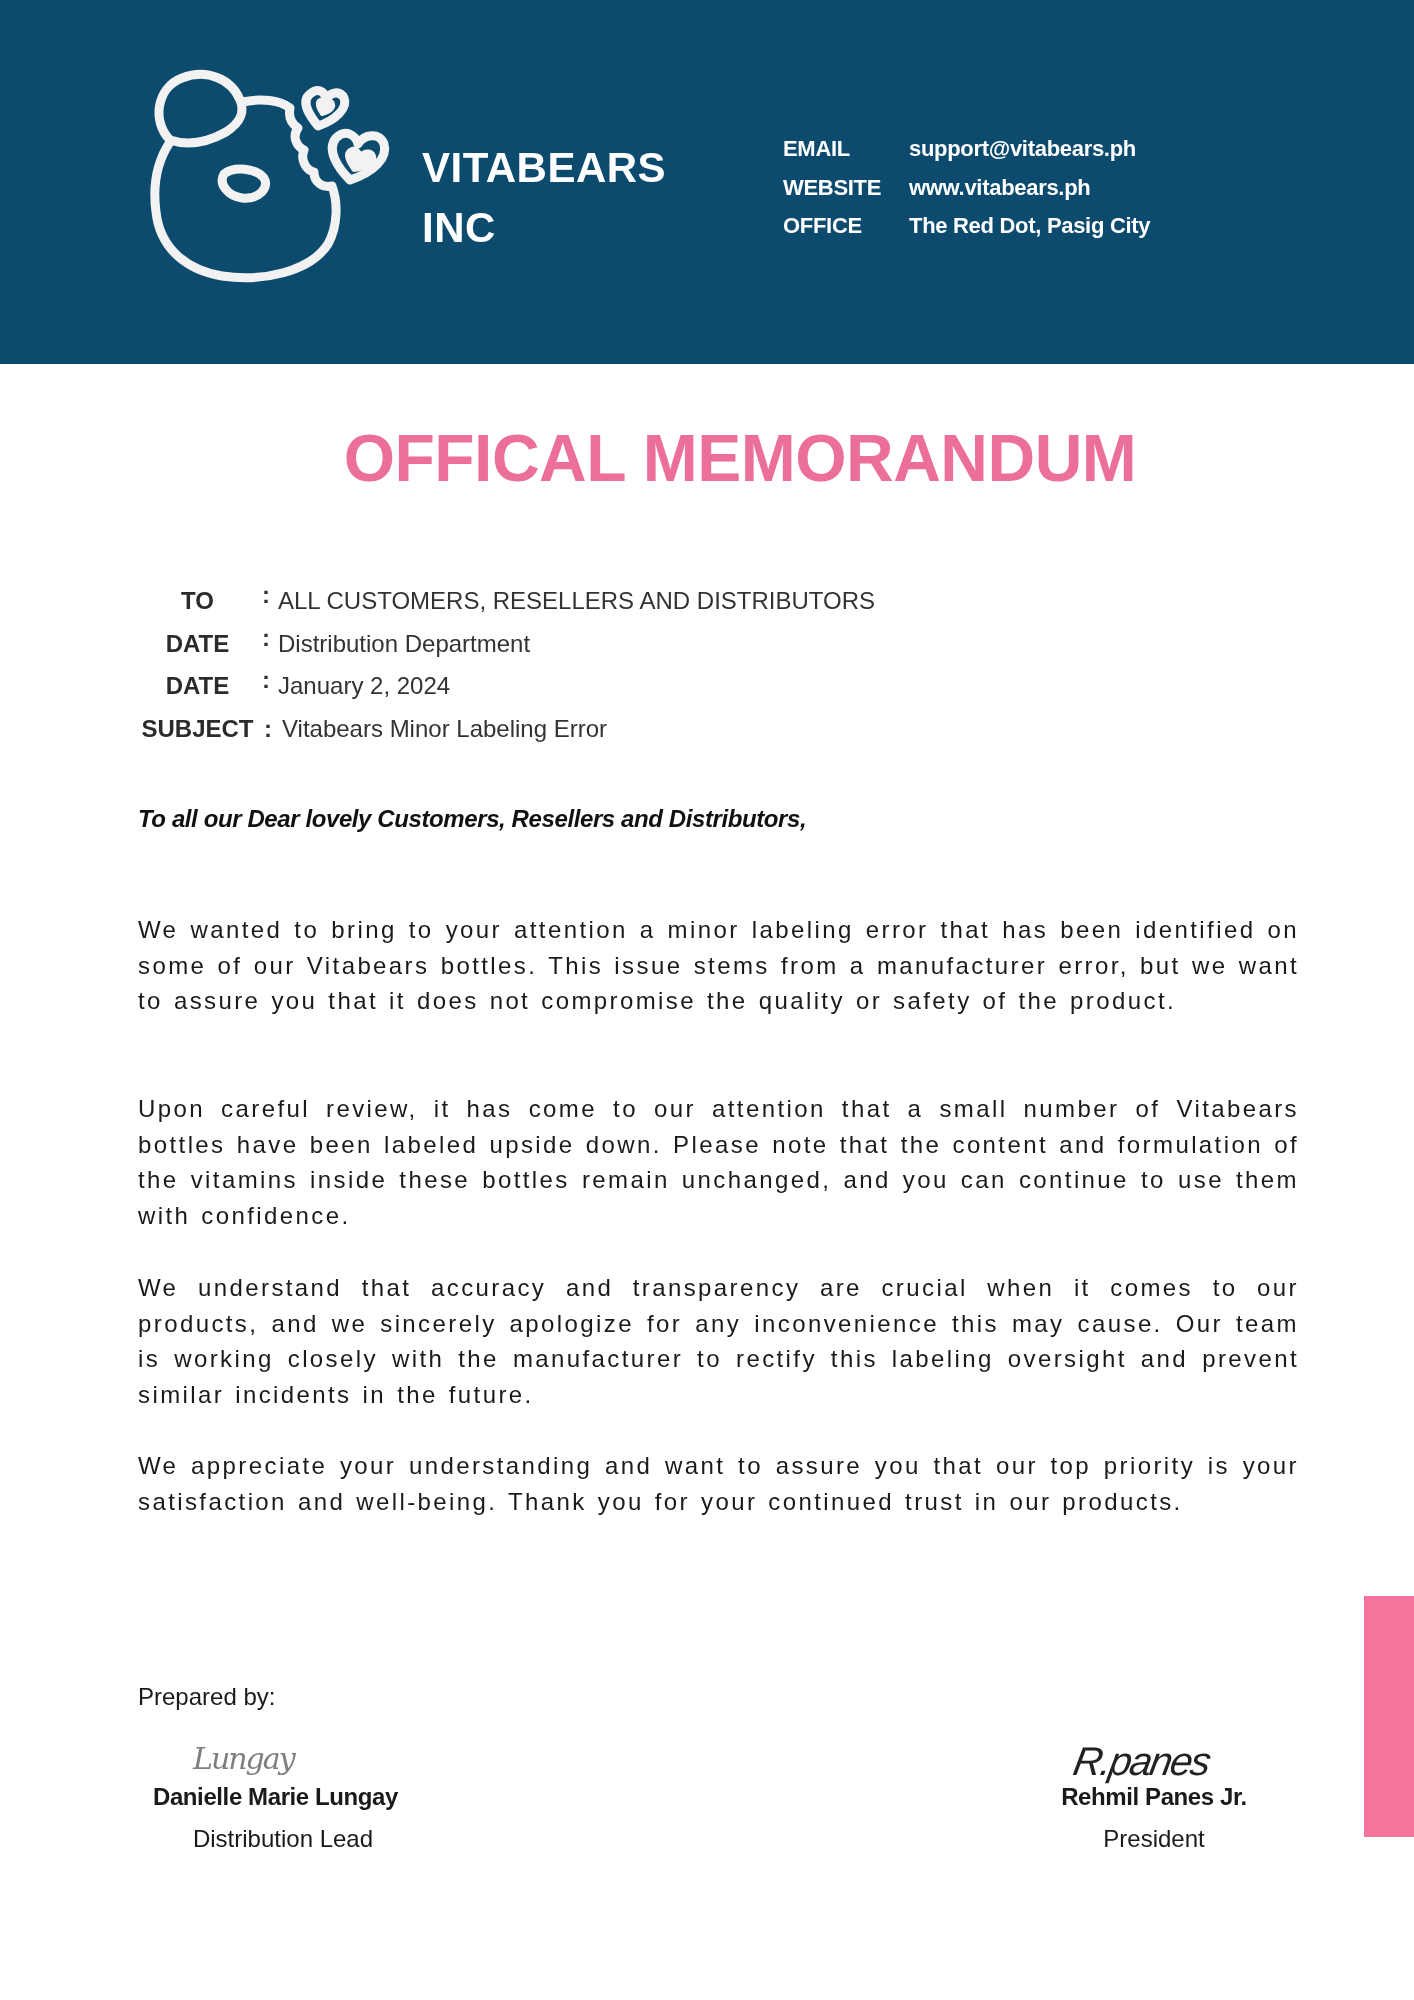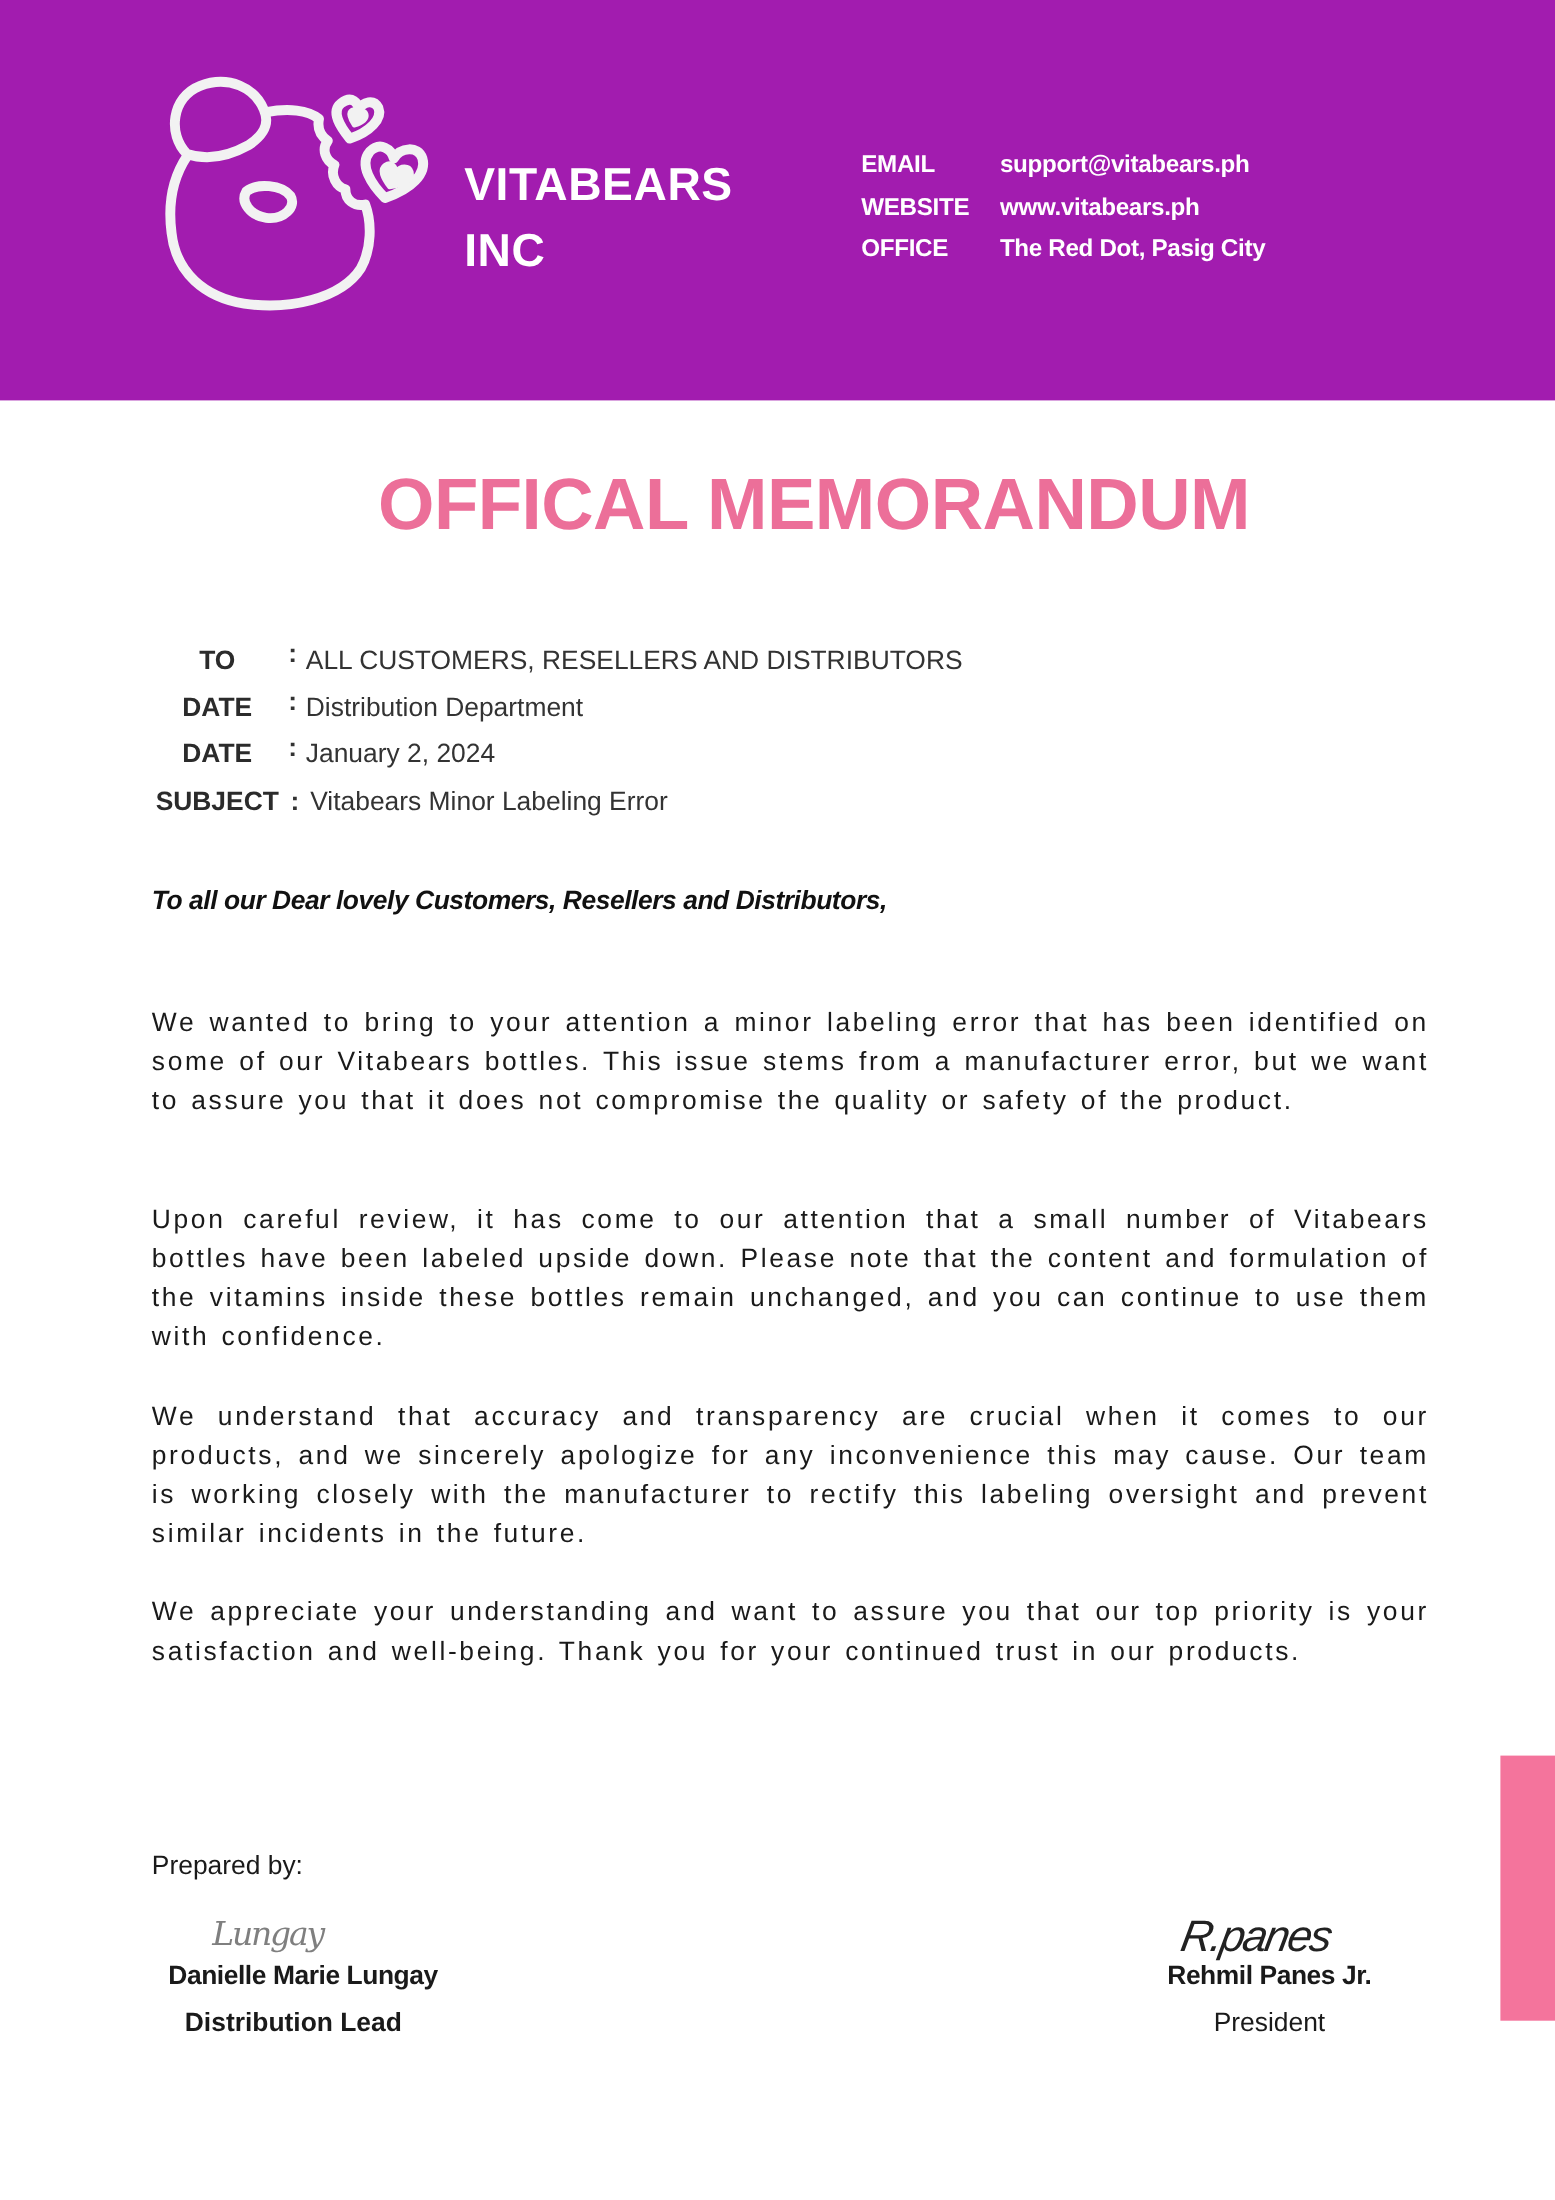--- a/index.html
+++ b/index.html
@@ -13,21 +13,21 @@
       position: relative;
       overflow: hidden;
       font-family: "Liberation Sans", "DejaVu Sans", sans-serif;
       color: #1a1a1a;
     }
     .header {
       position: absolute;
       left: 0; top: 0;
       width: 1414px;
       height: 364px;
-      background: #a21caf;
+      background: #0c4a6e;
     }
     .logo {
       position: absolute;
       left: 142px;
       top: 62px;
       width: 258px;
       height: 226px;
     }
     .brand {
       position: absolute;
@@ -168,21 +168,21 @@
       letter-spacing: -0.4px;
     }
     .sig-left .sig-name { text-align: right; }
     .sig-role {
       position: absolute;
       top: 80px;
       left: 0; right: 0;
       font-size: 24px;
       color: #1a1a1a;
     }
-    .sig-left .sig-role { text-align: left; left: 30px; font-weight: bold; }
+    .sig-left .sig-role { text-align: center; left: 30px; }
     .side-bar {
       position: absolute;
       left: 1364px;
       top: 1596px;
       width: 50px;
       height: 241px;
       background: #F4749C;
     }
   </style>
 </head>

